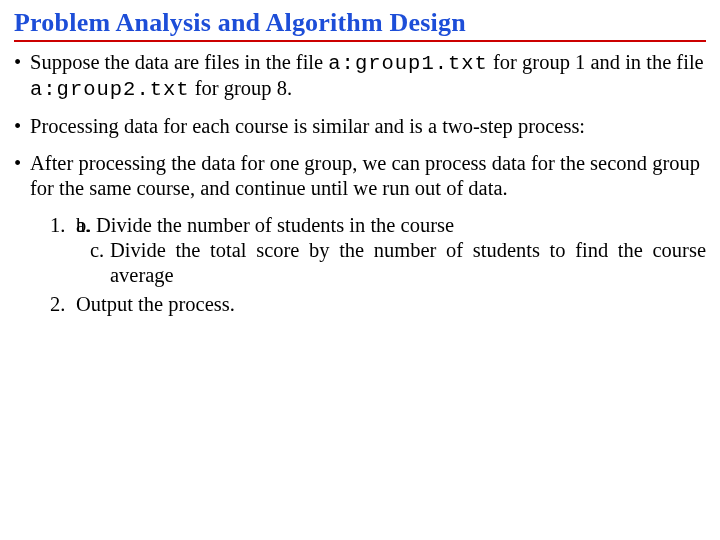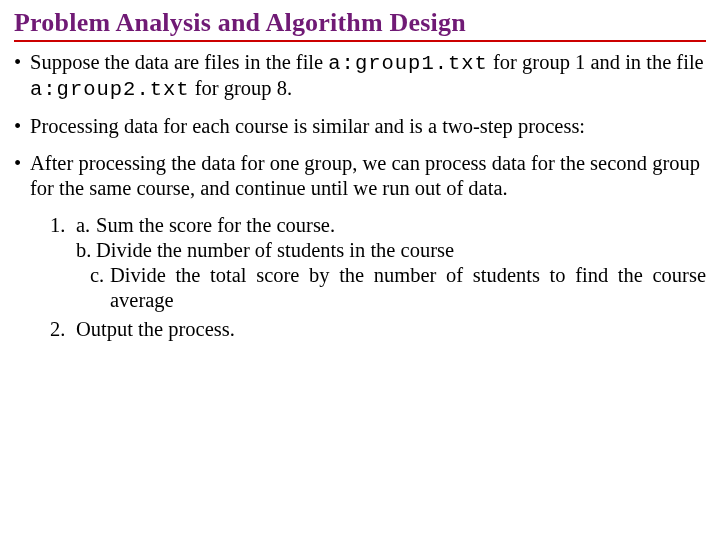--- a/index.html
+++ b/index.html
@@ -7,21 +7,21 @@
     width: 720px;
     height: 540px;
     background: #ffffff;
     font-family: "Times New Roman", Times, serif;
     color: #000;
     padding: 8px 14px;
   }
   .title {
     font-size: 26px;
     font-weight: bold;
-    color: #701a75;
+    color: #1d4ed8;
     border-bottom: 2px solid #cc0000;
     padding-bottom: 2px;
     margin-bottom: 8px;
     letter-spacing: 0.2px;
   }
   .bullets {
     font-size: 20.5px;
     line-height: 1.22;
   }
   .bullet {
@@ -95,21 +95,20 @@
 
 </div>
 
 <div class="numlist">
 
   <div class="numitem">
     <span class="num">1.</span>
     <div class="sublist">
       <div class="subitem">
         <span class="letter">a.</span>
-        <span>Sum the score for the course.</span>
       </div>
       <div class="subitem">
         <span class="letter">b.</span>
         <span>Divide the number of students in the course</span>
       </div>
       <div class="subitem indent-c justify">
         <span class="letter">c.</span>
         <span>Divide the total score by the number of students to find the course average</span>
       </div>
     </div>

